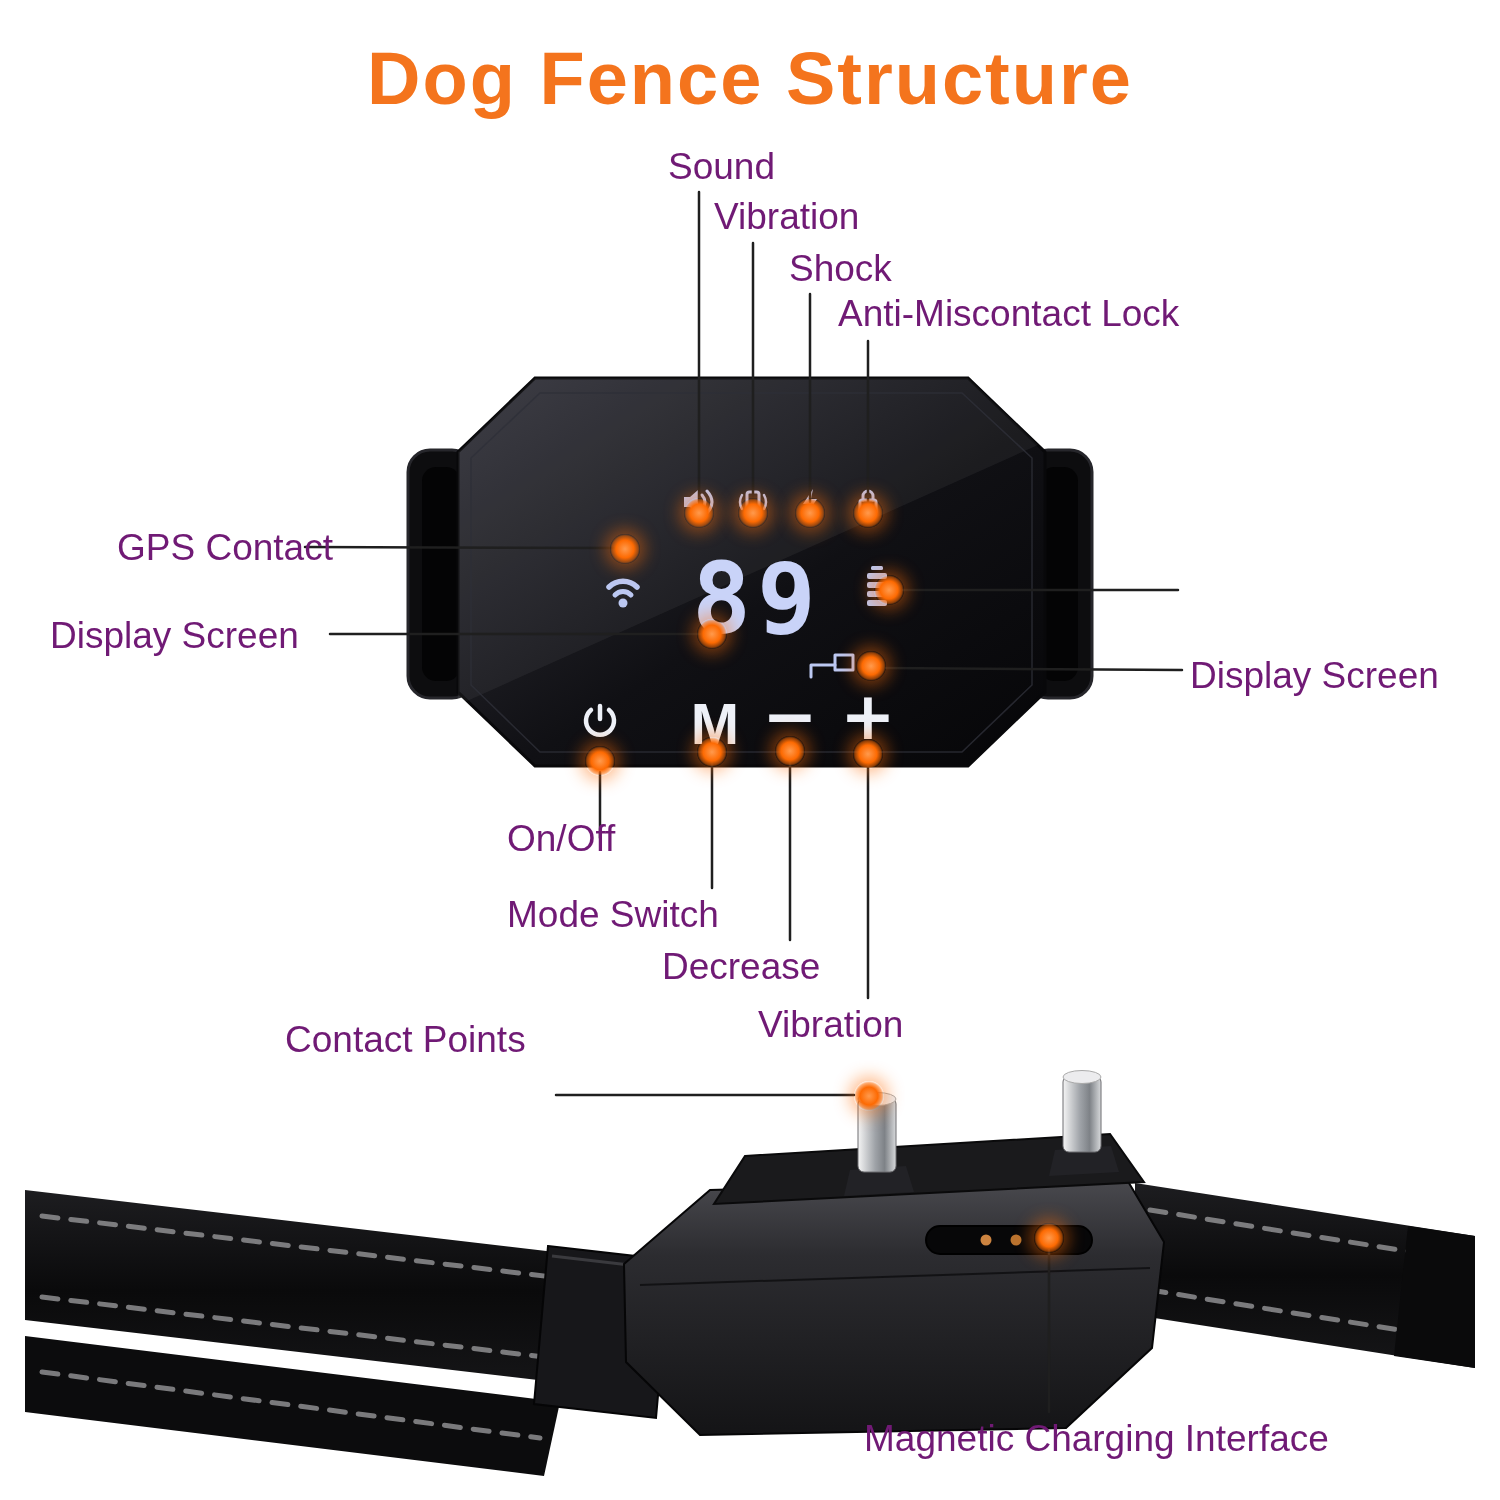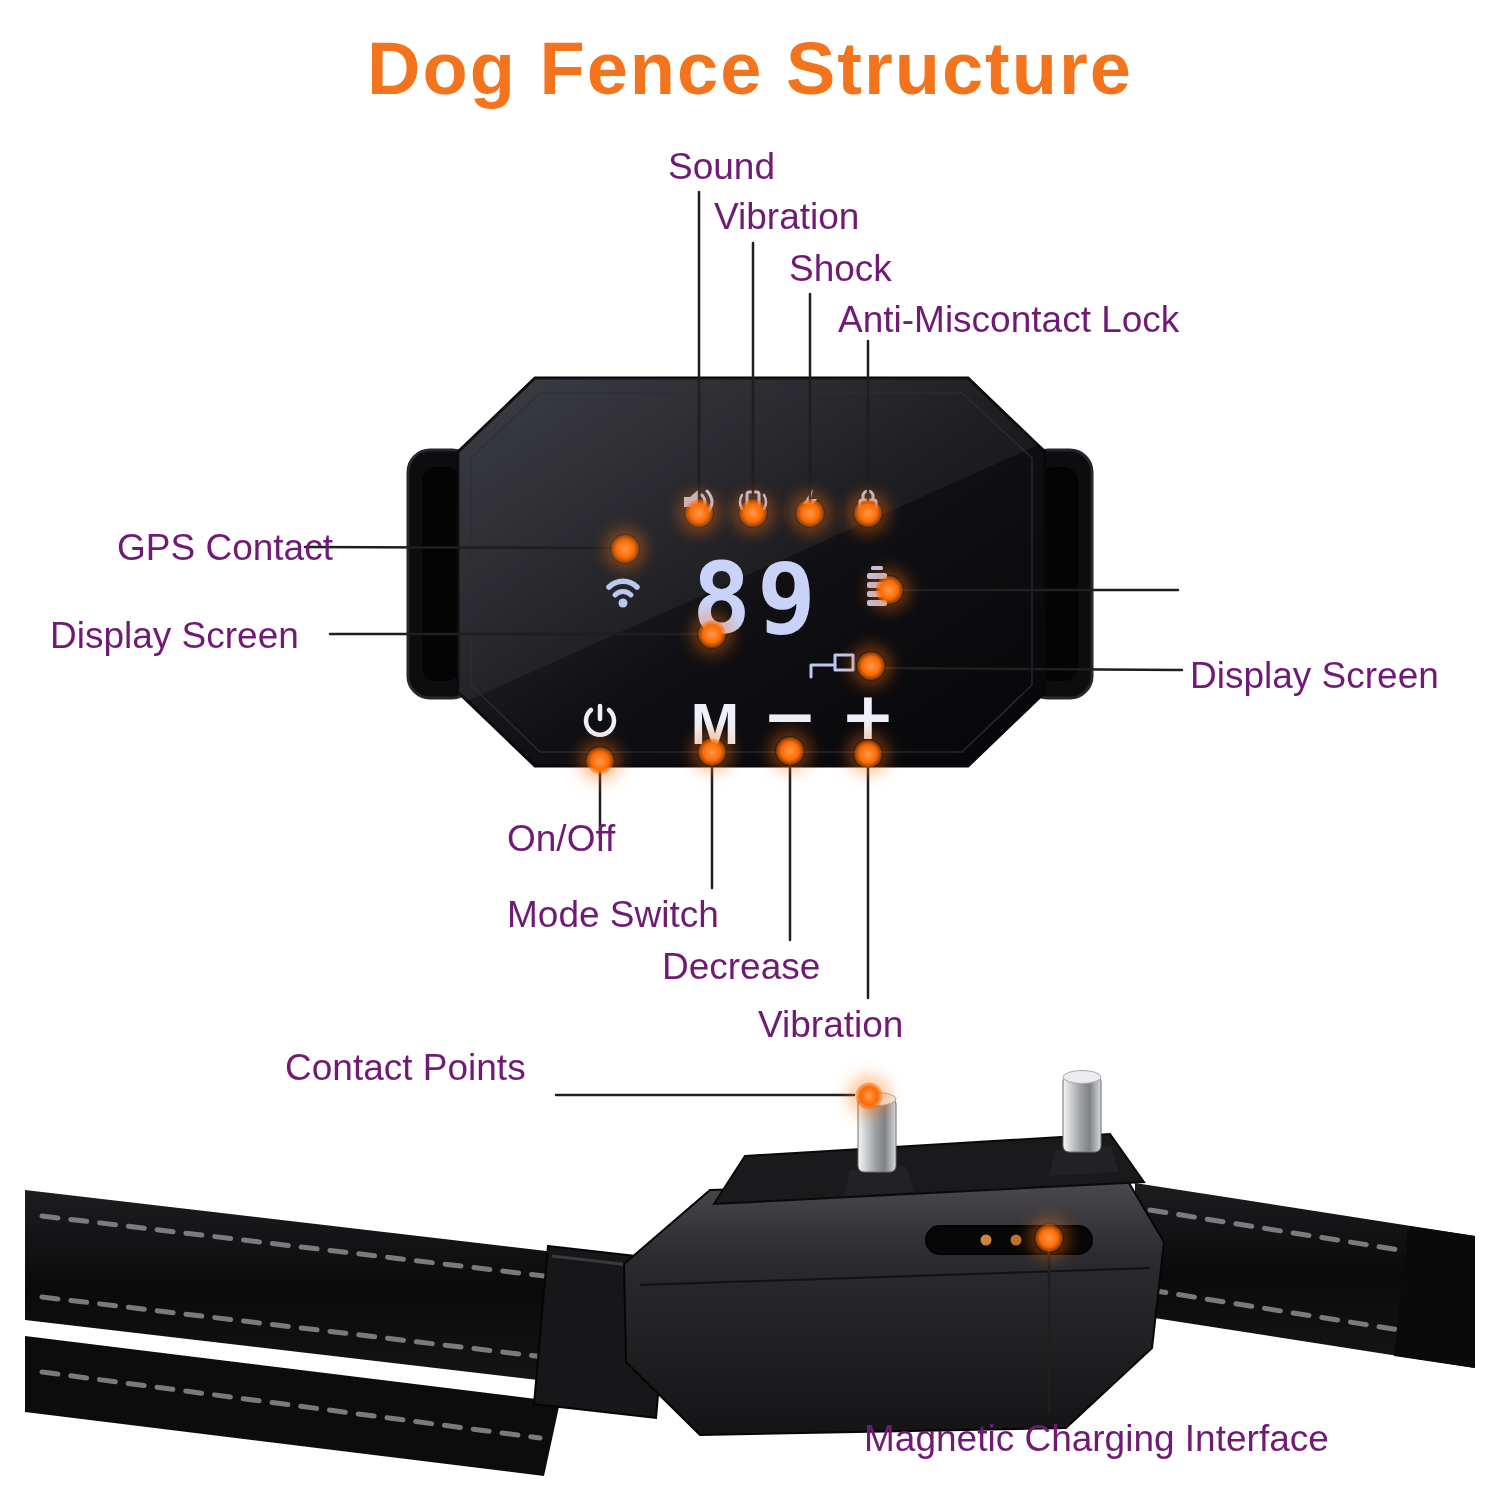--- a/index.html
+++ b/index.html
@@ -7,21 +7,21 @@
     position: relative;
     width: 1500px;
     height: 1500px;
     background: #ffffff;
     overflow: hidden;
     font-family: "Liberation Sans", sans-serif;
   }
   .title {
     position: absolute;
     left: 0; right: 0; top: 20px;
-    margin: 6px;
+    margin: 16px;
     text-align: center;
     font-size: 74px;
     font-weight: bold;
     letter-spacing: 2px;
     color: #f4741d;
   }
   .label {
     position: absolute;
     font-size: 37px;
     color: #701a75;
@@ -212,24 +212,24 @@
   <div class="dot" style="left:600px; top:761px"></div>
   <div class="dot" style="left:712px; top:752px"></div>
   <div class="dot" style="left:790px; top:751px"></div>
   <div class="dot" style="left:868px; top:754px"></div>
   <div class="dot" style="left:869px; top:1096px"></div>
   <div class="dot" style="left:1049px; top:1238px"></div>
 
   <div class="label" style="left:668px;  top:147px">Sound</div>
   <div class="label" style="left:714px;  top:197px">Vibration</div>
   <div class="label" style="left:789px;  top:249px">Shock</div>
-  <div class="label" style="left:838px;  top:300px">Anti-Miscontact Lock</div>
+  <div class="label" style="left:838px;  top:294px">Anti-Miscontact Lock</div>
   <div class="label" style="left:117px;  top:528px">GPS Contact</div>
   <div class="label" style="left:50px;   top:616px">Display Screen</div>
   <div class="label" style="left:1190px; top:656px">Display Screen</div>
   <div class="label" style="left:507px;  top:819px">On/Off</div>
   <div class="label" style="left:507px;  top:895px">Mode Switch</div>
   <div class="label" style="left:662px;  top:947px">Decrease</div>
   <div class="label" style="left:758px;  top:1005px">Vibration</div>
-  <div class="label" style="left:285px;  top:1048px">Contact Points</div>
+  <div class="label" style="left:285px;  top:1020px">Contact Points</div>
   <div class="label" style="left:864px;  top:1419px">Magnetic Charging Interface</div>
 
 </div>
 
 </body></html>

